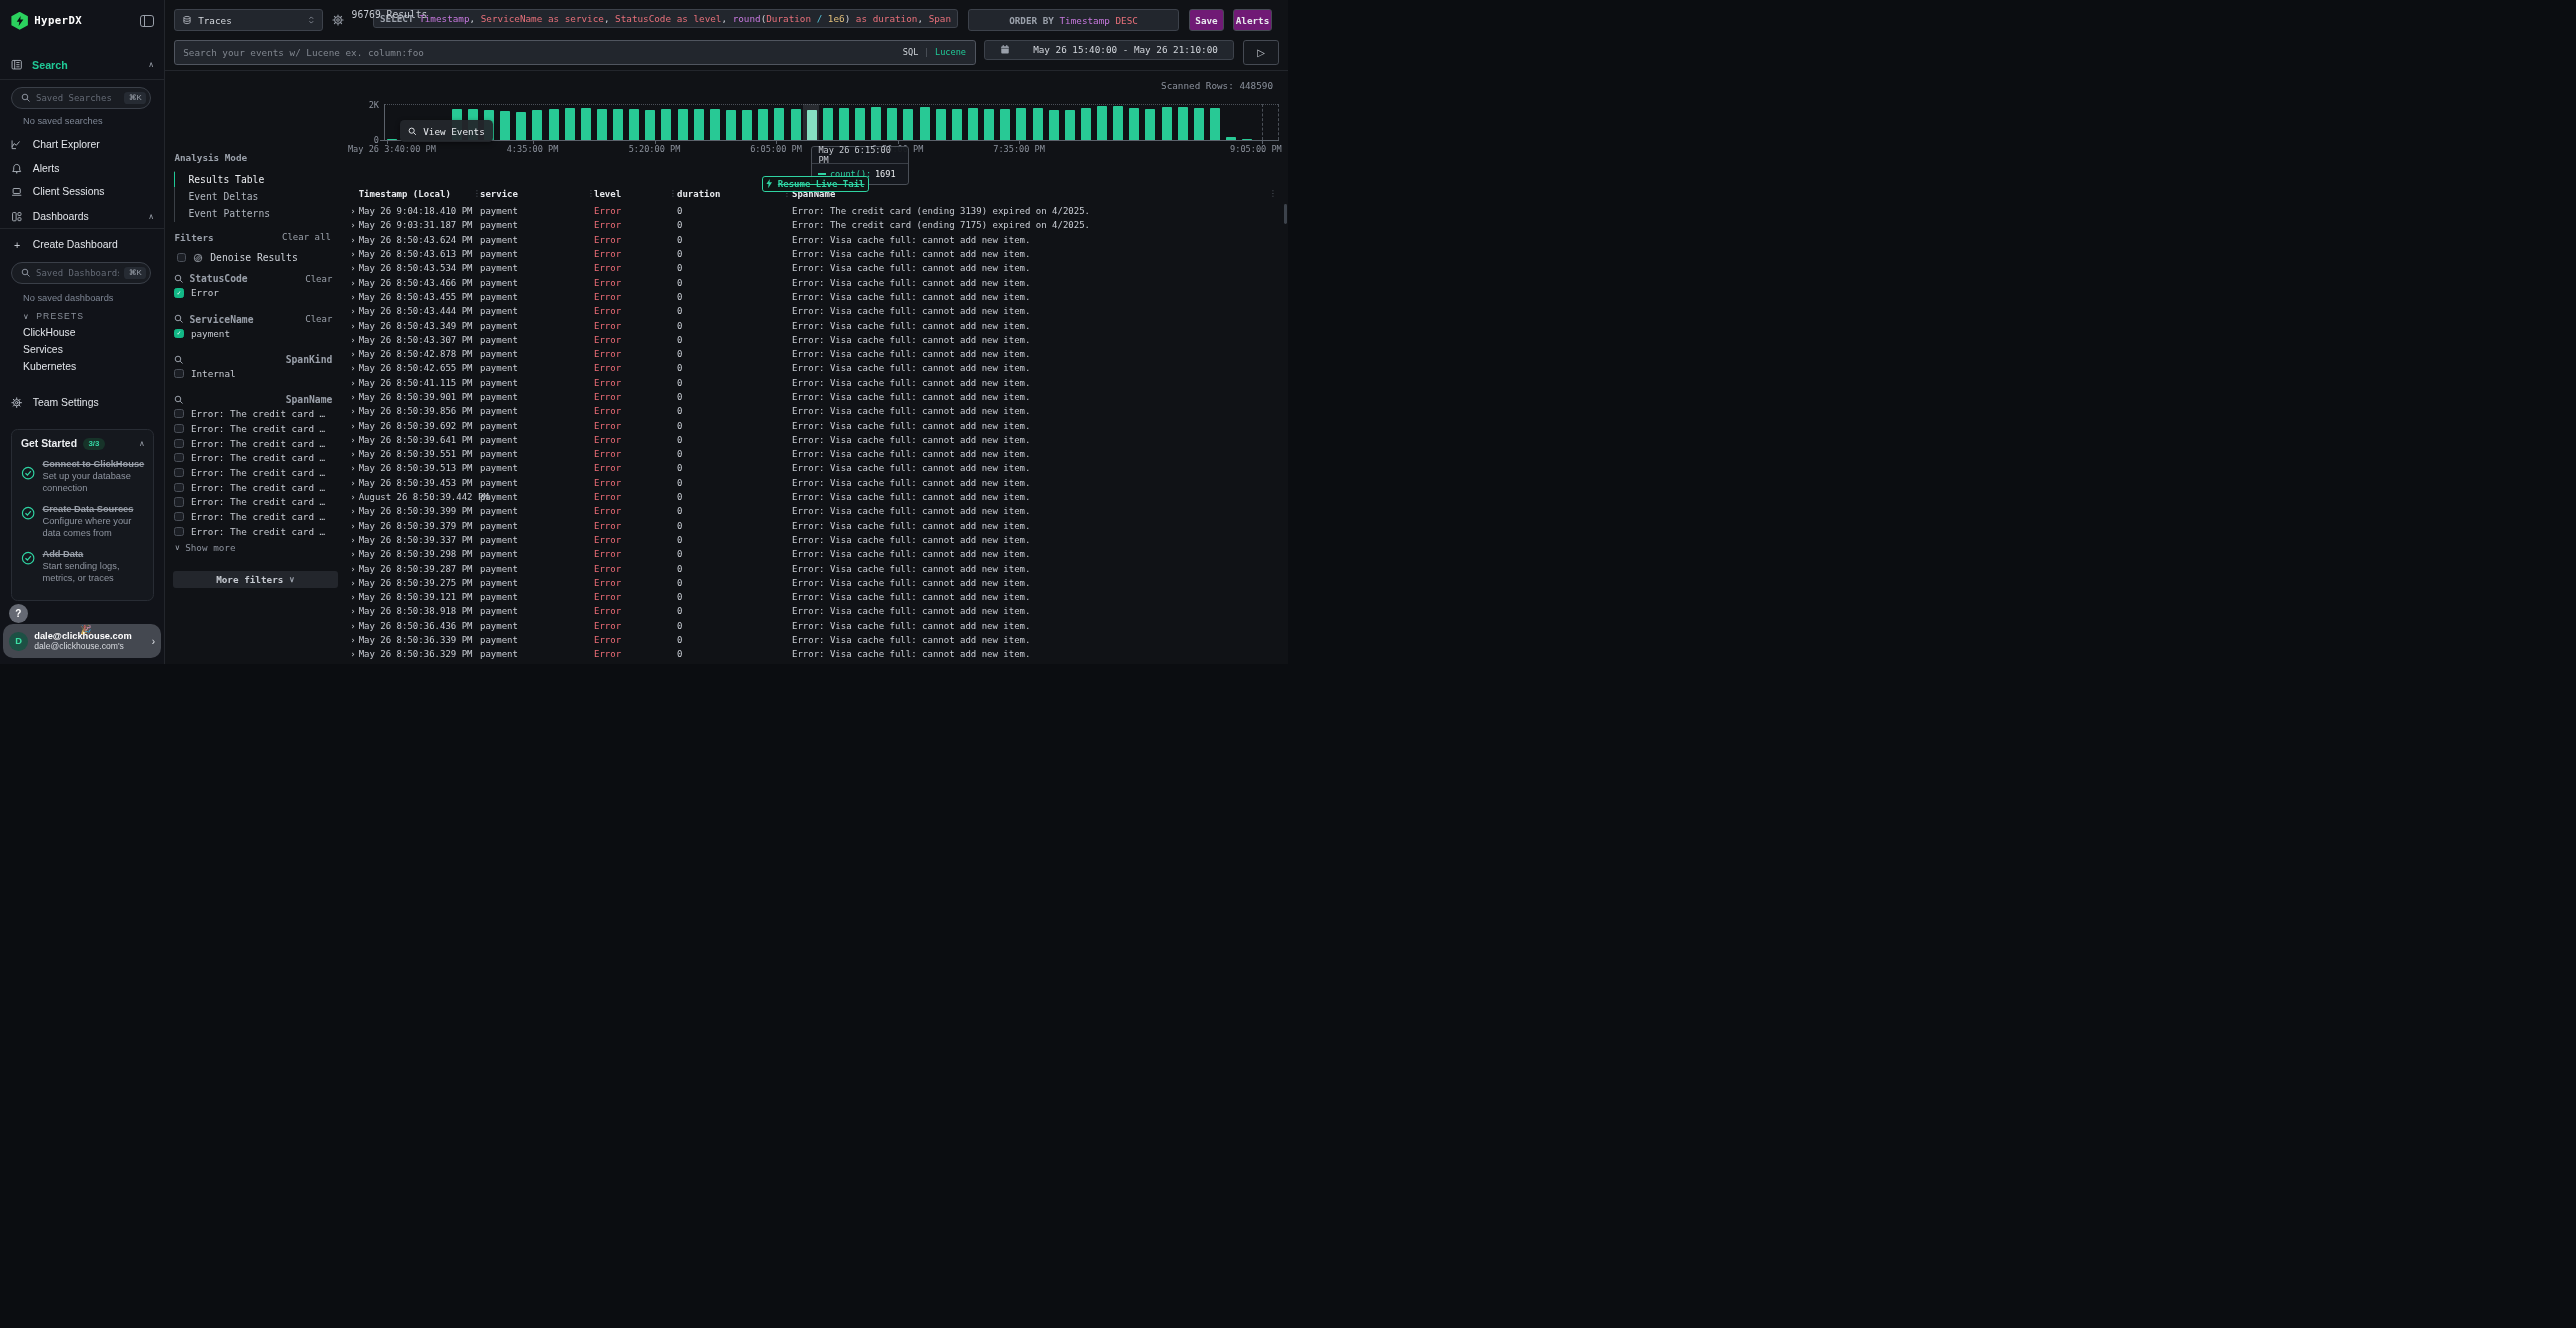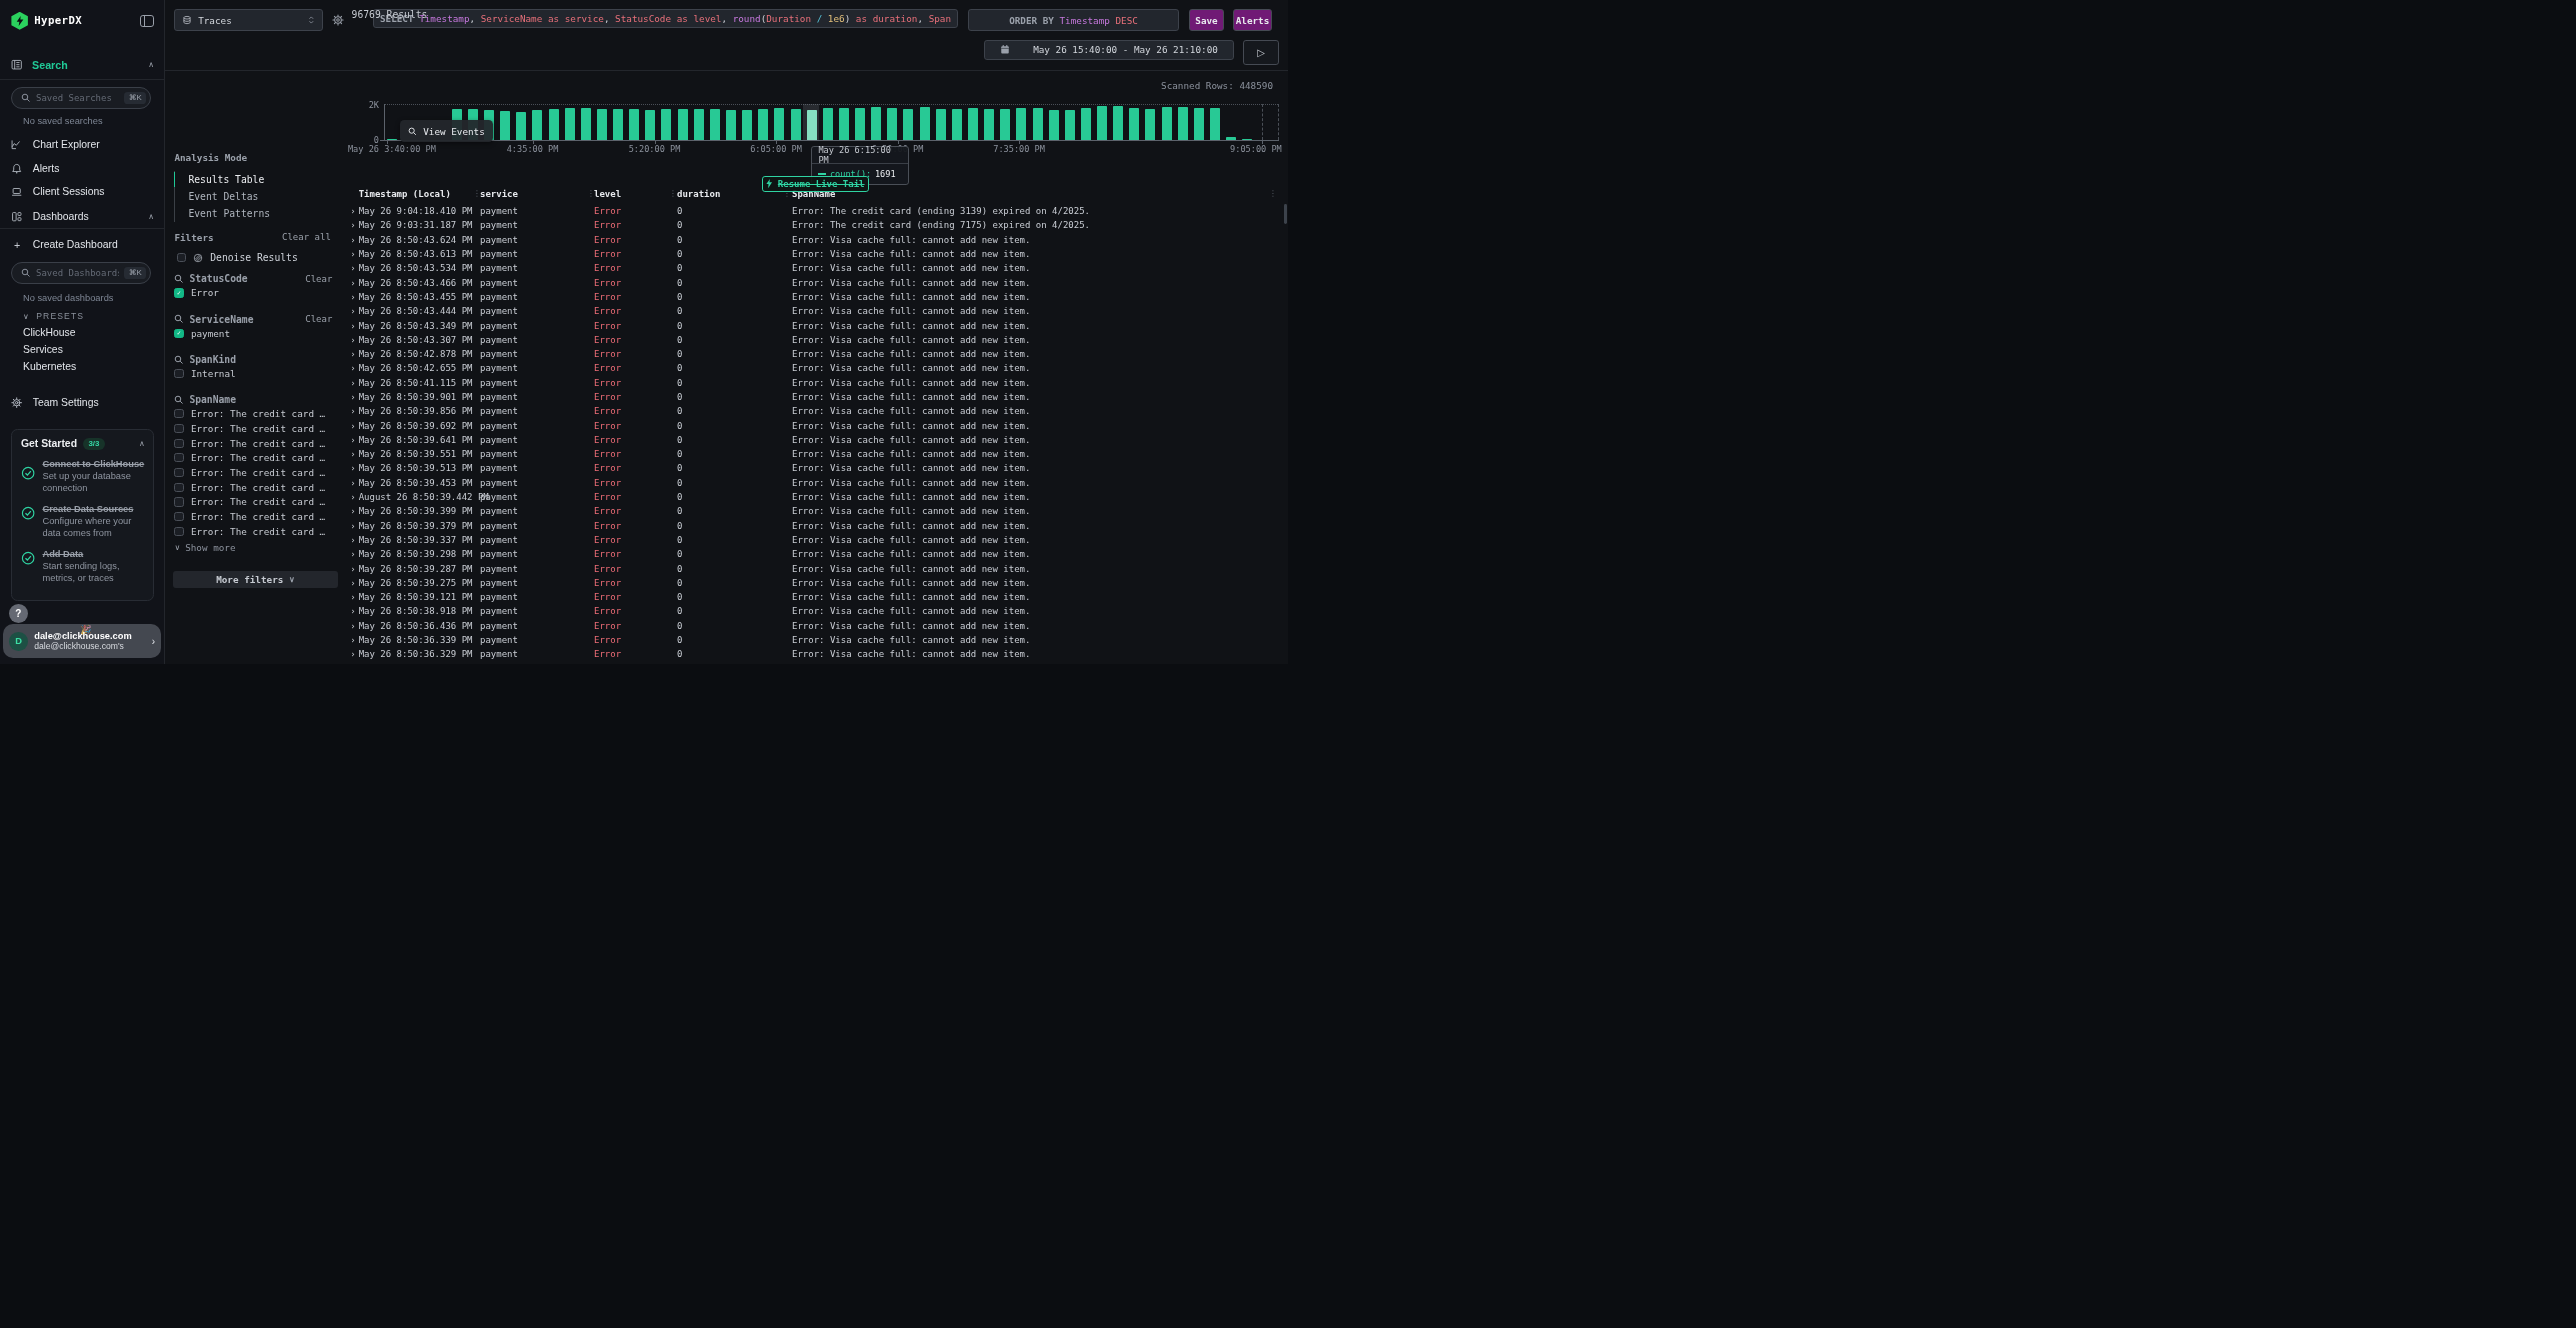--- a/index.html
+++ b/index.html
@@ -109,21 +109,21 @@
   .mode.active::before{ content:""; position:absolute; left:-1.4px; top:0.7px; bottom:0.7px; width:1.4px; background:var(--green); }
   #filters-head{ position:absolute; left:1.4px; right:7.2px; top:162px; display:flex; }
   #clear-all{ margin-left:auto; font-size:9px; font-weight:normal; color:#9aa0aa; cursor:pointer; }
   .cb{ width:9.3px; height:9.3px; border:0.7px solid #4a4f58; border-radius:2.5px; background:#1b1e24; flex:none;
        display:flex; align-items:center; justify-content:center; font-size:6.4px; color:#fff; cursor:pointer; }
   .cb.checked{ background:#12b886; border-color:#12b886; }
   #denoise-row{ position:absolute; left:3.6px; top:182px; display:flex; align-items:center; gap:7.2px; cursor:pointer; }
   #denoise-row .lbl{ font-size:9.7px; color:#cfd3da; }
   #filter-groups{ position:absolute; left:1.4px; right:5.7px; top:202px; }
   .fgroup{ margin-bottom:12px; }
-  .fg-head{ display:flex; align-items:center; gap:5.7px; height:13.6px; }
+  .fg-head{ display:flex; align-items:center; gap:5.7px; height:13.6px;justify-content:space-between; }
   .fg-mag{ color:#9aa0aa; }
   .fg-name{ font-size:9.7px; font-weight:bold; color:#9aa0aa; }
   .fg-clear{ margin-left:auto; font-size:9px; color:#9aa0aa; cursor:pointer; }
   .fitem{ display:flex; align-items:center; gap:7.2px; height:14.7px; cursor:pointer; }
   .fitem-label{ font-size:9.3px; color:#c6cad1; white-space:nowrap; overflow:hidden; }
   .show-more{ display:flex; align-items:center; gap:5px; height:15.7px; color:#8b919c; font-size:9.3px;
               margin-top:1.4px; cursor:pointer; }
   #more-filters{ position:absolute; left:0; right:0; top:501px; height:16.5px; background:#23262c; border-radius:2.9px;
                  border:none; color:#c6cad1; font-family:var(--mono); font-weight:bold; font-size:9.3px;
                  display:flex; align-items:center; justify-content:center; gap:5.7px; cursor:pointer; }
@@ -366,20 +366,26 @@
         <span id="sql-tokens"><span class="tok tok-kw">SELECT </span><span class="tok tok-type">Timestamp</span><span class="tok tok-plain">, </span><span class="tok tok-field">ServiceName as service</span><span class="tok tok-plain">, </span><span class="tok tok-field">StatusCode as level</span><span class="tok tok-plain">, </span><span class="tok tok-type">round</span><span class="tok tok-plain">(</span><span class="tok tok-field">Duration</span><span class="tok tok-op"> / </span><span class="tok tok-num">1e6</span><span class="tok tok-plain">)</span><span class="tok tok-field"> as duration</span><span class="tok tok-plain">, </span><span class="tok tok-field">Span</span></span>
       </div>
     <div class="box" id="order-box">
         <span id="order-tokens"><span class="tok tok-kw">ORDER BY </span><span class="tok tok-type">Timestamp </span><span class="tok tok-field">DESC</span></span>
       </div>
     <button class="btn" id="save-btn">Save</button>
     <button class="btn" id="alerts-btn">Alerts</button>
   </header>
 
   <div id="row2">
+    <div class="box" id="search-box">
+      <input placeholder="Search your events w/ Lucene ex. column:foo" style="">
+      <span class="mode-sql">SQL</span>
+      <span class="mode-sep">|</span>
+      <span class="mode-lucene">Lucene</span>
+    </div>
     <div class="box" id="datepicker">
       <svg width="10" height="10.7" viewBox="0 0 16 16">
           <rect x="2" y="3" width="12" height="11.5" rx="1.5" fill="#9aa0aa"></rect>
           <rect x="4.3" y="1" width="1.8" height="3.4" rx="0.9" fill="#9aa0aa"></rect>
           <rect x="9.9" y="1" width="1.8" height="3.4" rx="0.9" fill="#9aa0aa"></rect>
           <line x1="2" y1="6.4" x2="14" y2="6.4" stroke="#22262d" stroke-width="1"></line>
         </svg>
       <span>May 26 15:40:00 - May 26 21:10:00</span>
     </div>
     <button id="play-btn">▷</button>

